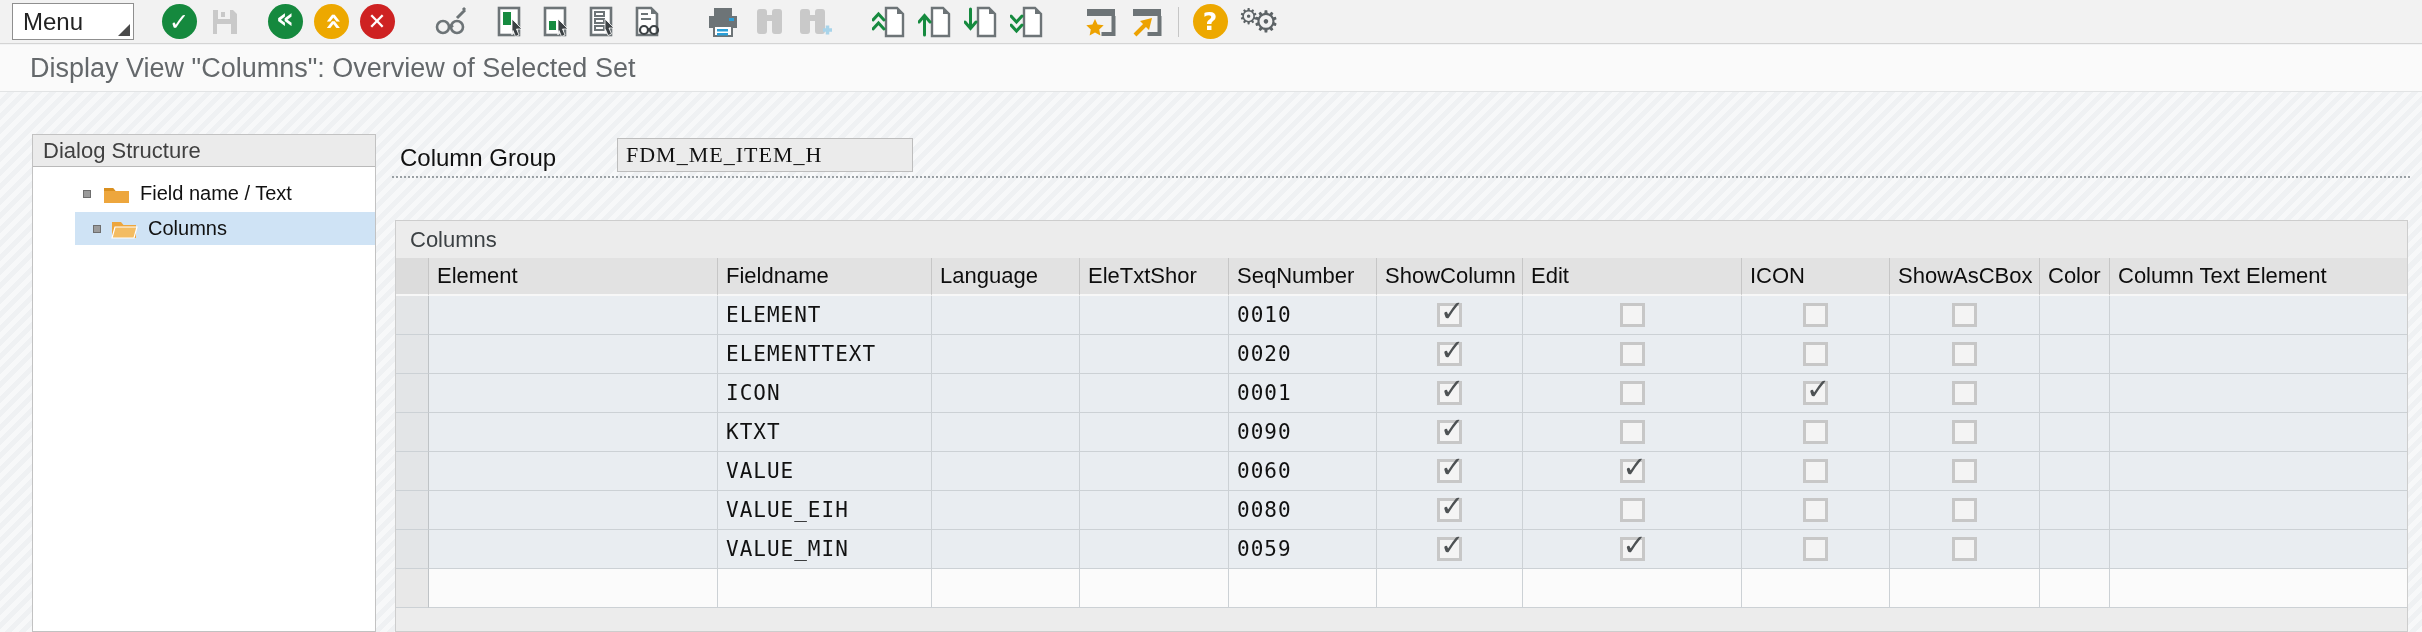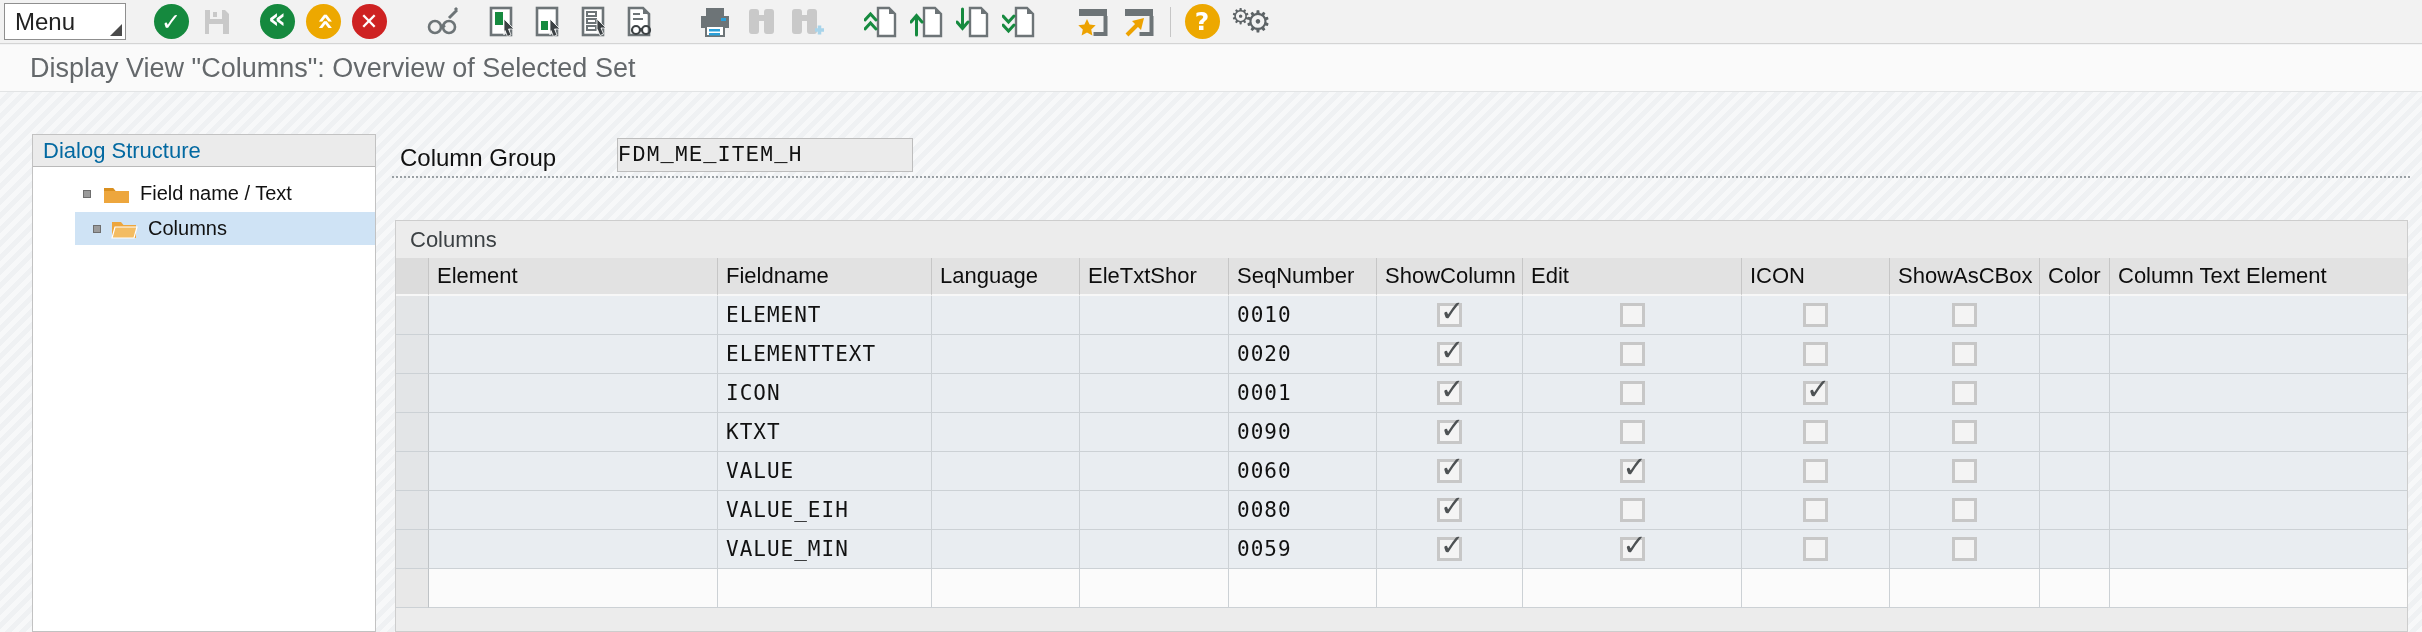--- a/index.html
+++ b/index.html
@@ -1,21 +1,21 @@
 <!DOCTYPE html>
 <html><head>
 <meta charset="utf-8">
 <style>
   * { margin:0; padding:0; box-sizing:border-box; }
   html,body { width:2422px; height:632px; overflow:hidden; font-family:"Liberation Sans",sans-serif; background:#f2f3f4; }
   body { position:relative; }
 
   
   .toolbar { position:absolute; left:0; top:0; width:2422px; height:44px; background:#f2f2f2;
-             border-bottom:1px solid #d4d4d4; display:flex; align-items:center; padding-left:4px; }
+             border-bottom:1px solid #d4d4d4; display:flex; align-items:center; padding-left:12px; }
   .menucombo { position:relative; width:122px; height:37px; background:#fff; border:1px solid #8f8f8f;
                font-size:24px; color:#222; display:flex; align-items:center; padding-left:10px; margin-right:22px; }
   .menucombo .tri { position:absolute; right:3px; bottom:3px; width:0; height:0;
                     border-left:12px solid transparent; border-bottom:12px solid #4a4a4a; }
   .tbtn { width:46px; height:42px; border:none; background:transparent; display:flex; align-items:center;
           justify-content:center; padding:0; cursor:default; }
   .circ { width:35px; height:35px; border-radius:50%; color:#fff; display:flex; align-items:center;
           justify-content:center; font-weight:bold; font-family:"DejaVu Sans",sans-serif; }
   .circ.green { background:#15893e; } .circ.amber { background:#eda800; } .circ.red { background:#ce2222; }
   .ic-check::after { content:"✓"; font-size:24px; }
@@ -33,37 +33,37 @@
               border-bottom:1px solid #e2e4e5; display:flex; align-items:center; padding-left:30px; }
   .titlebar .t { font-size:27px; color:#64686b; }
 
   
   .content { position:absolute; left:0; top:92px; width:2422px; height:540px;
              background:repeating-linear-gradient(135deg,#f7f8f9 0px,#f7f8f9 5px,#eff1f3 5px,#eff1f3 10px); }
 
   
   .tree { position:absolute; left:32px; top:42px; width:344px; height:498px; background:#fff; border:1px solid #c2c2c2; }
   .tree-header { height:32px; background:#ebebeb; border-bottom:1px solid #b9b9b9; display:flex; align-items:center;
-                 padding-left:10px; font-size:22px; color:#0369a1; }
+                 padding-left:10px; font-size:22px; color:#404040; }
   .titem { position:relative; height:33px; display:flex; align-items:center; font-size:20px; color:#111; margin-top:2px; }
   .titem .hl { position:absolute; left:42px; right:0; top:0; bottom:0; background:#cfe3f5; }
   .bullet { width:8px; height:8px; background:#9b9b9b; border:1px solid #6e6e6e; flex:0 0 auto; }
   .chev { width:12px; height:12px; border-right:2px solid #707070; border-bottom:2px solid #707070;
           transform:rotate(45deg); flex:0 0 auto; margin-top:-6px; }
   .fold { flex:0 0 auto; }
   .titem span.lbl { position:relative; margin-left:10px; }
   .ind1 { padding-left:50px; } .ind1 .fold { margin-left:12px; }
   .ind1c { padding-left:42px; } .ind1c .fold { margin-left:9px; }
   .ind2 { padding-left:60px; } .ind2 .fold { margin-left:10px; position:relative; }
 
   
   .cg-label { position:absolute; left:400px; top:52px; font-size:24px; color:#111; }
   .cg-field { position:absolute; left:617px; top:46px; width:296px; height:34px; background:#ebebeb;
-              border:1px solid #bdbdbd; font-family:Liberation Mono, monospace;
-              font-size:22px; color:#111; display:flex; align-items:center; letter-spacing:1px; }
+              border:1px solid #bdbdbd; font-family:Liberation Serif, serif;
+              font-size:22px; color:#111; display:flex; align-items:center; padding-left:8px; letter-spacing:1px; }
   .dotline { position:absolute; left:392px; top:84px; width:2018px; border-top:2px dotted #9aa0a4; }
 
   
   .groupbox { position:absolute; left:395px; top:128px; width:2013px; height:412px; background:#ececec;
               border:1px solid #cdcdcd; overflow:hidden; }
   .group-title { height:37px; display:flex; align-items:center; padding-left:14px; font-size:22px; color:#3c4144; }
   .trow { display:grid; grid-template-columns:33px 289px 214px 148px 149px 148px 146px 219px 148px 150px 70px 299px; }
   .thead .tcell { background:#e2e2e2; border-right:1px solid #c6c6c6; border-bottom:2px solid #f7f7f7;
                   height:38px; font-size:22px; color:#0d0d0d; display:flex; align-items:center; padding-left:8px; }
   .thead .selcell { background:#dcdcdc; }

